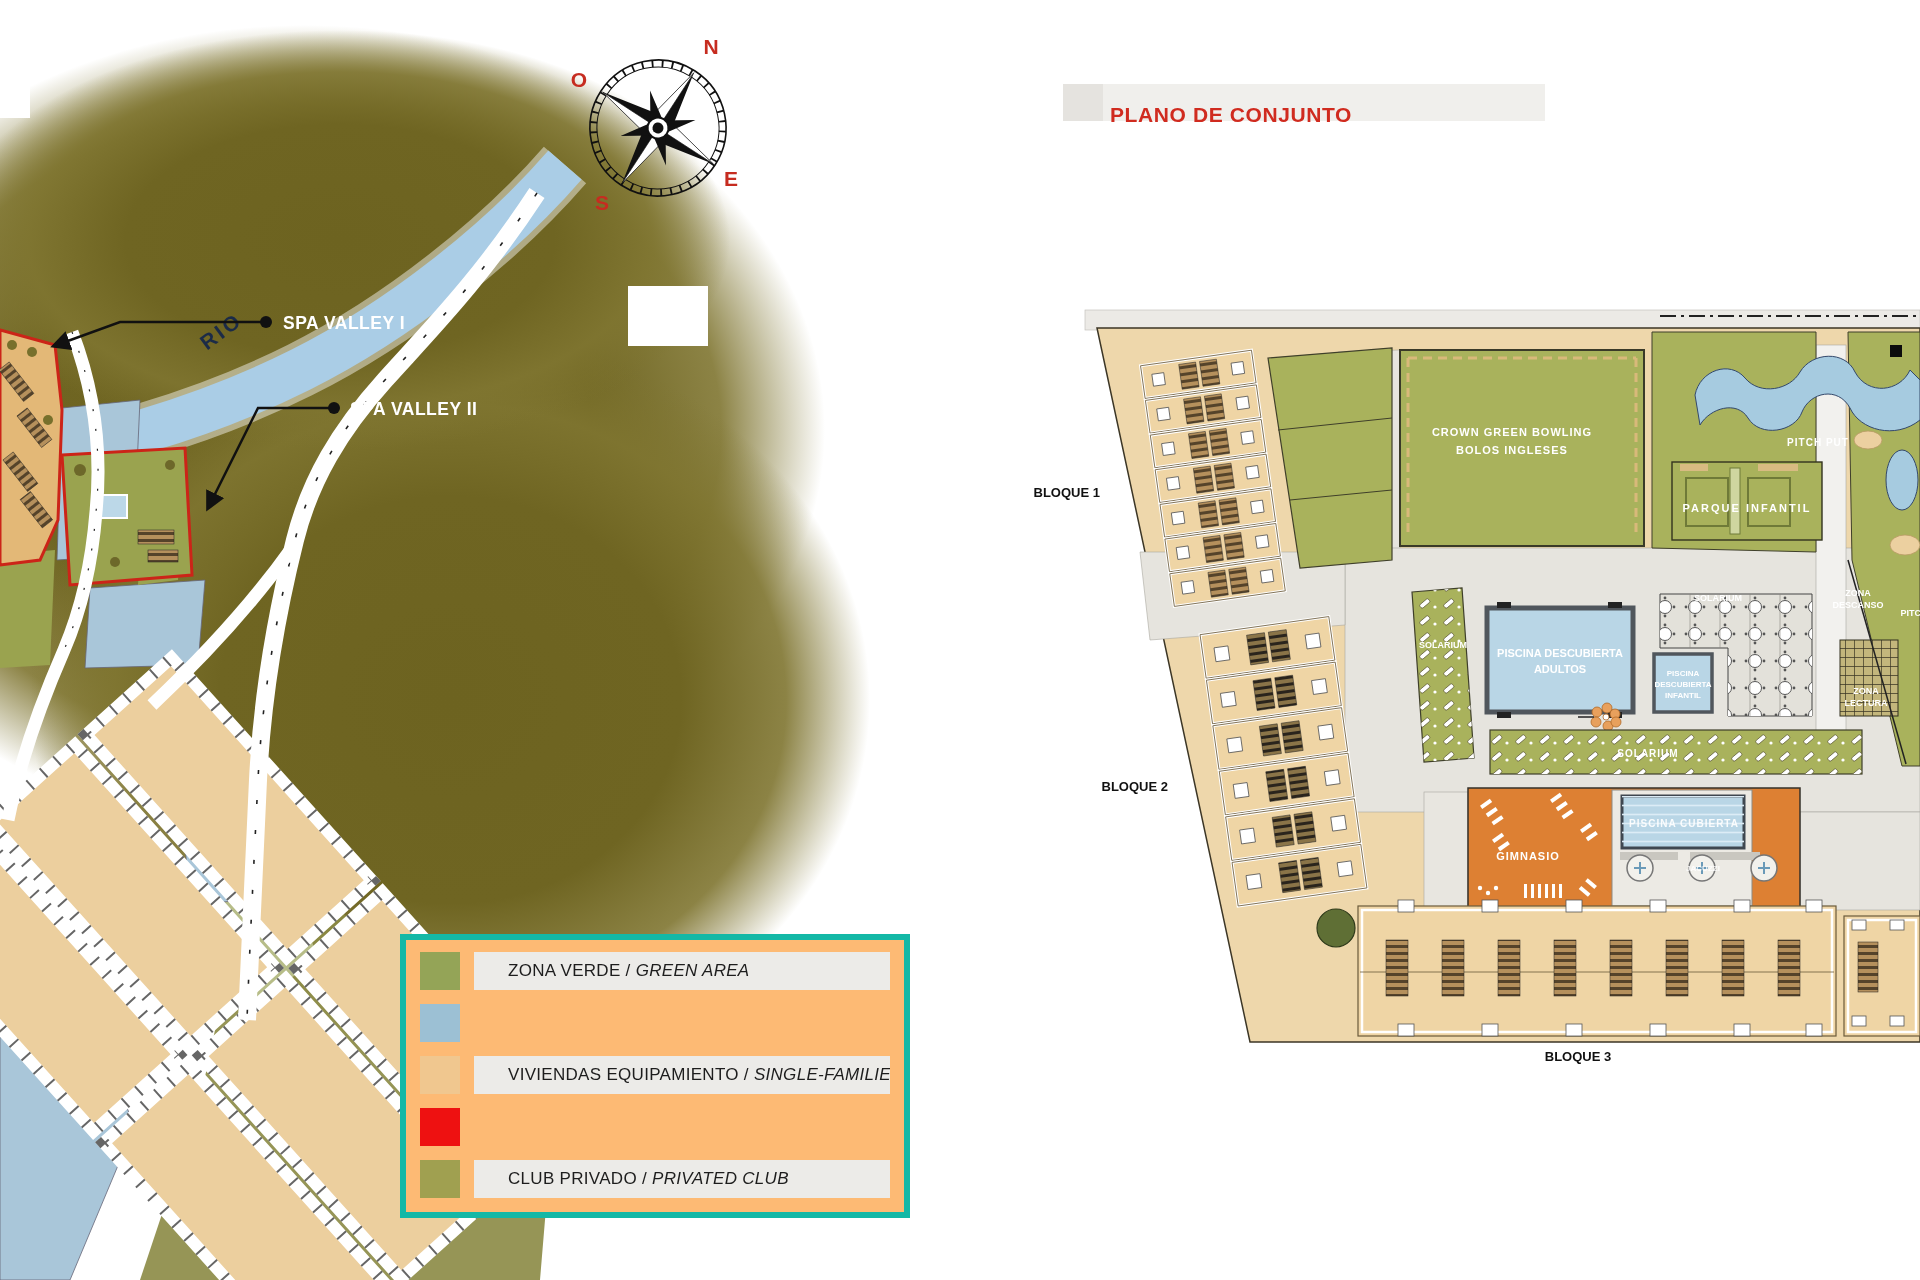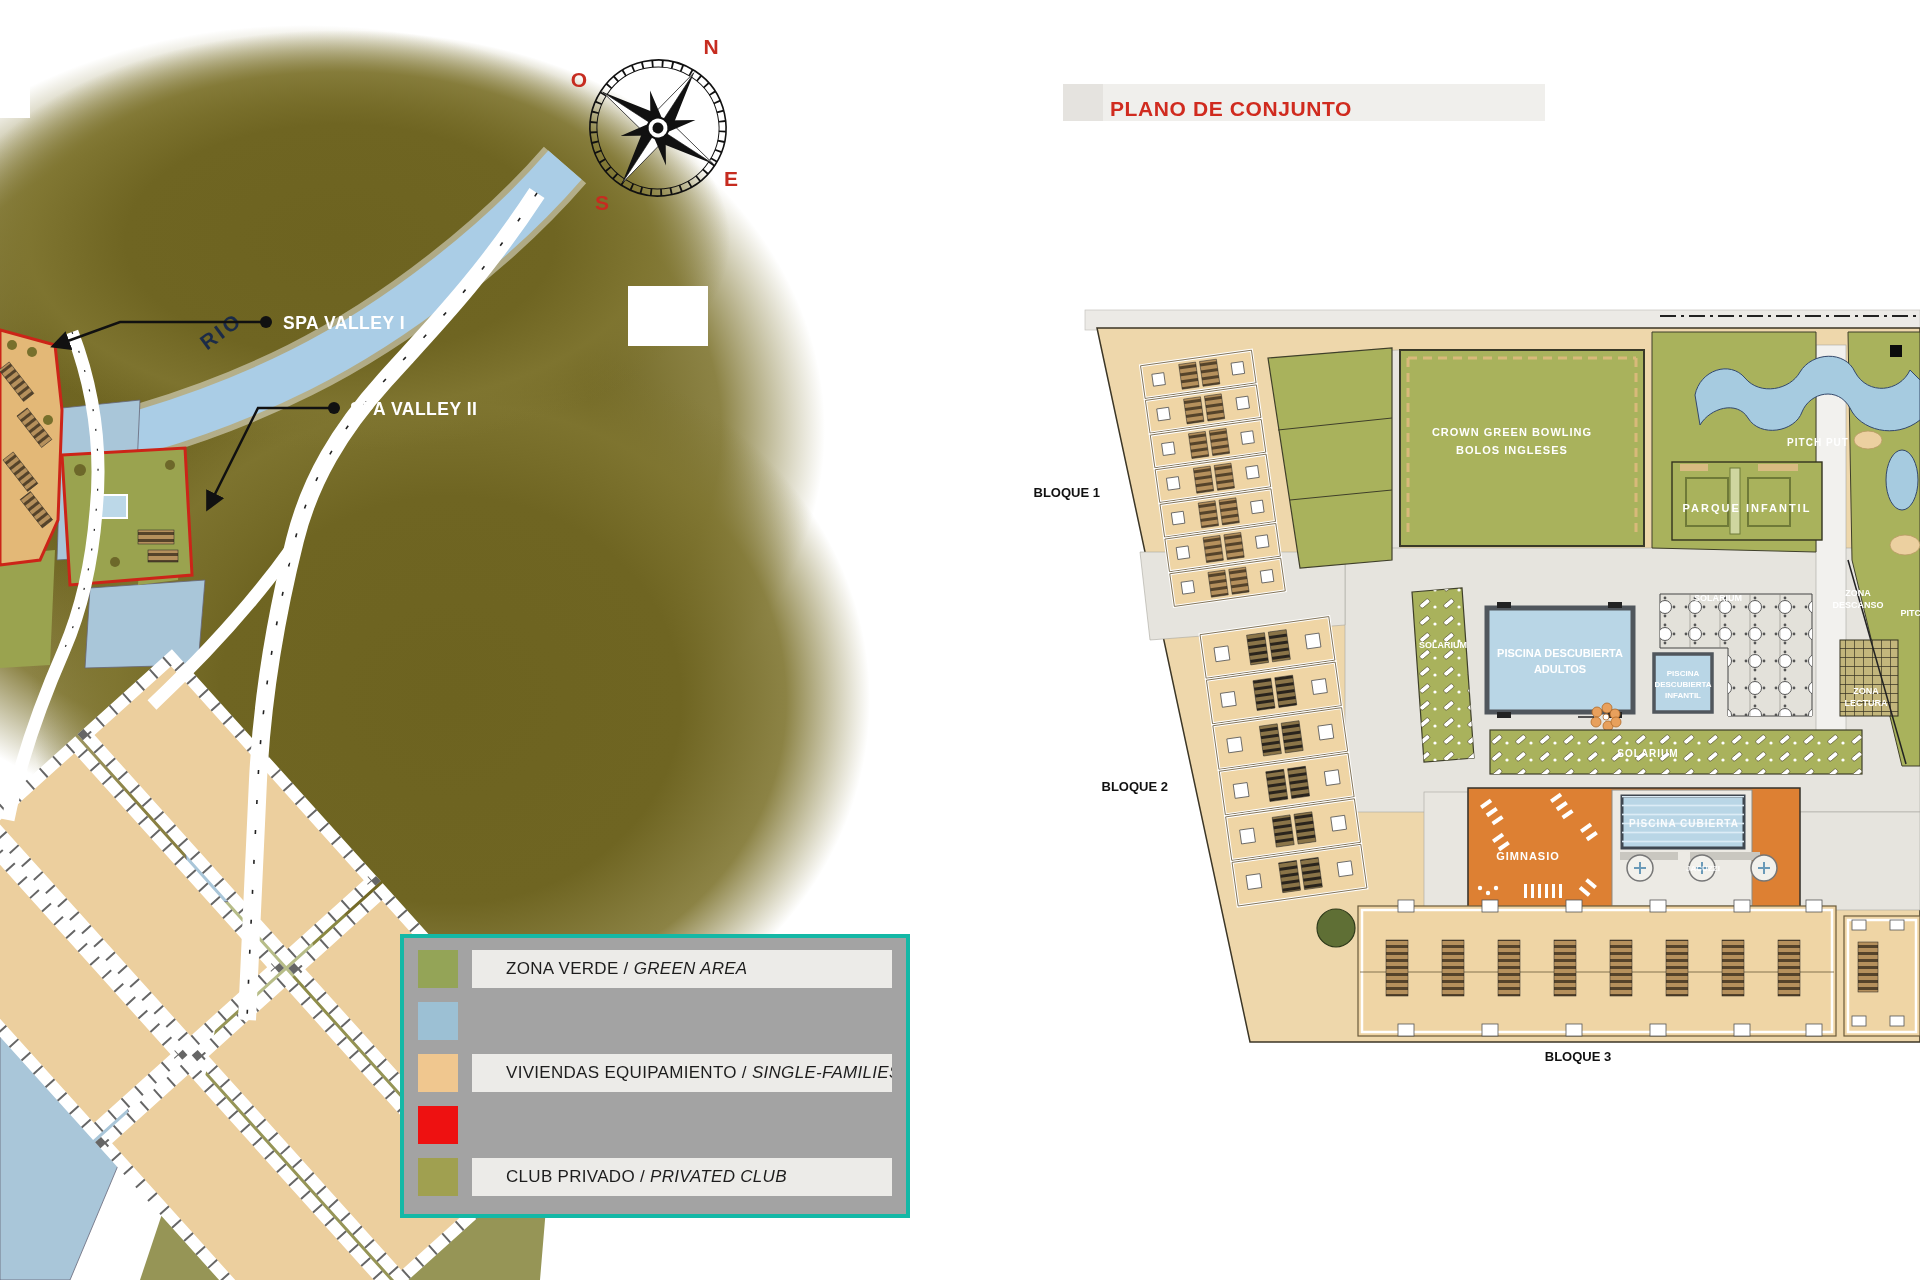--- a/index.html
+++ b/index.html
@@ -1,24 +1,24 @@
 <!DOCTYPE html>
 <html><head>
 <meta charset="utf-8">
 <style>
   html,body{margin:0;padding:0;background:#fff;}
   .page{position:relative;width:1920px;height:1280px;background:#ffffff;overflow:hidden;
         font-family:"Liberation Sans",sans-serif;}
   svg text{font-family:"Liberation Sans",sans-serif;font-weight:bold;}
   .titlebar{position:absolute;left:1063px;top:84px;width:482px;height:37px;background:#f0efec;}
   .titletab{position:absolute;left:0;top:0;width:40px;height:37px;background:#e5e3df;}
-  .titletext{position:absolute;left:47px;top:6px;line-height:37px;font-size:21px;font-weight:bold;
+  .titletext{position:absolute;left:47px;top:12px;line-height:37px;font-size:21px;font-weight:bold;
              color:#d02b1f;letter-spacing:.6px;white-space:nowrap;}
-  .legend{position:absolute;left:400px;top:934px;width:510px;height:284px;background:#a3a3a3;
-          border:4px solid #14b8a6;box-sizing:border-box;padding:12px 14px 8px 14px;}
+  .legend{position:absolute;left:400px;top:934px;width:510px;height:284px;background:#fdba74;
+          border:6px solid #14b8a6;box-sizing:border-box;padding:12px 14px 8px 14px;}
   .lrow{display:flex;align-items:center;height:38px;margin-bottom:14px;}
   .sw{width:40px;height:38px;flex:none;margin-right:14px;}
   .band{flex:1;height:38px;line-height:38px;background:#ecebe8;padding-left:34px;font-size:17px;
         color:#1d1d1d;letter-spacing:.3px;white-space:nowrap;overflow:hidden;}
   .band .en{font-style:italic;}
 </style>
 </head>
 <body>
 
 <div class="page">

